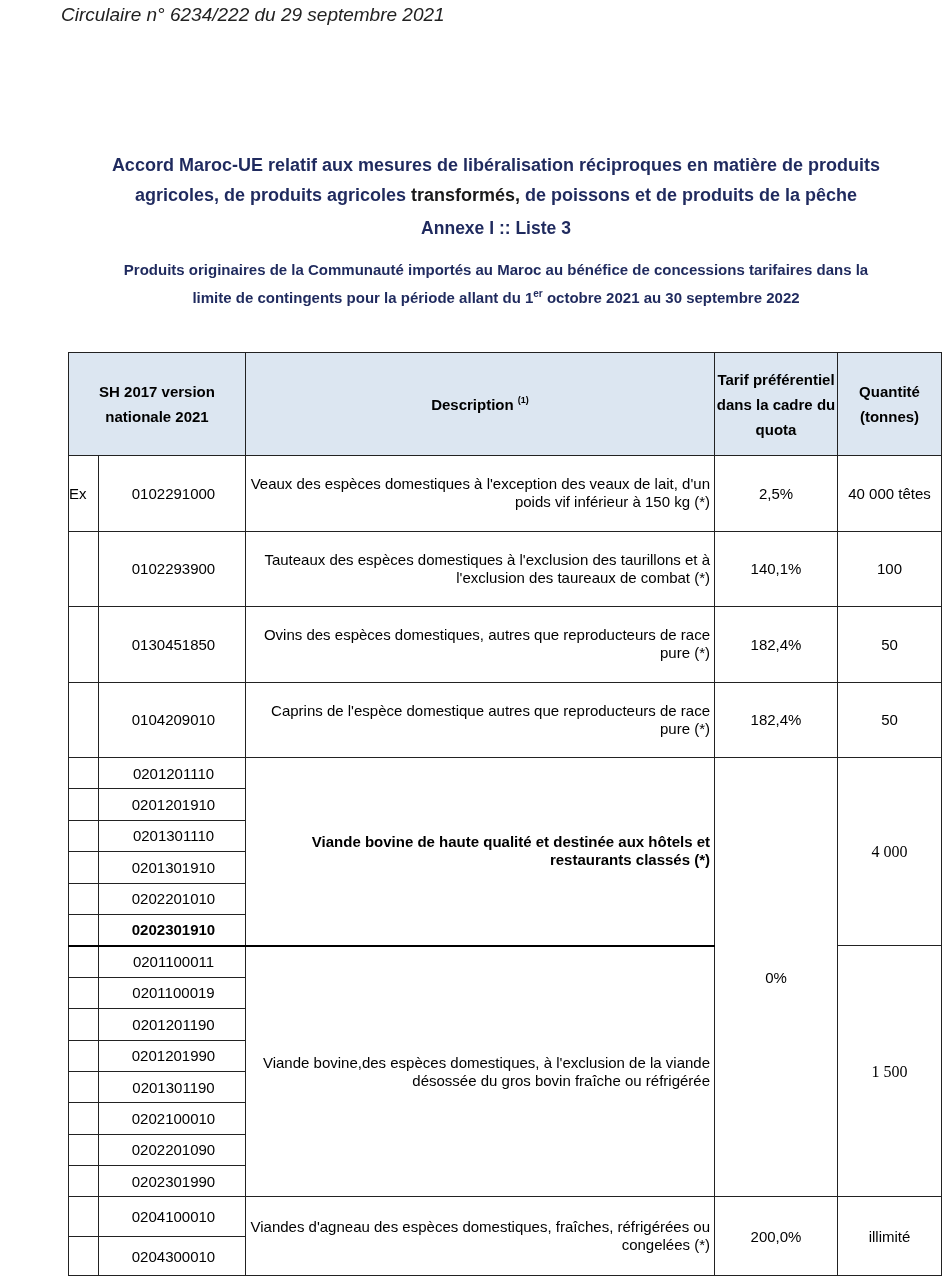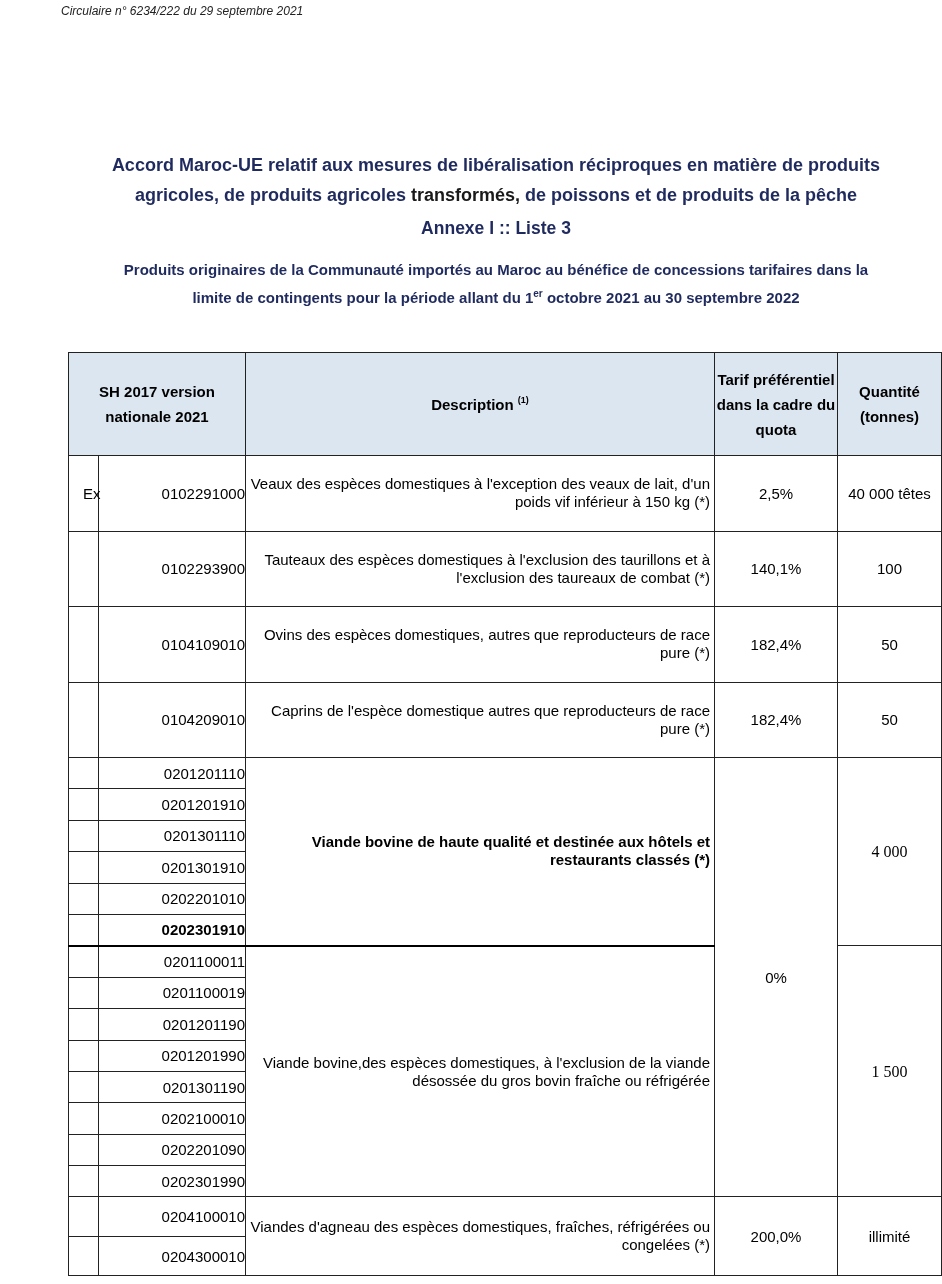--- a/index.html
+++ b/index.html
@@ -1,37 +1,37 @@
 <!DOCTYPE html>
 <html><head>
 <meta charset="utf-8">
 <style>
   * { box-sizing: border-box; margin: 0; padding: 0; }
   html, body { width: 942px; height: 1284px; background: #ffffff; overflow: hidden; }
   body { position: relative; font-family: "Liberation Sans", "DejaVu Sans", sans-serif; color: #000; }
 
-  .circ { position: absolute; left: 61px; top: 4px; font-size: 12px; font-style: italic; color: #222; }
+  .circ { position: absolute; left: 61px; top: 4px; font-size: 19px; font-style: italic; color: #222; }
 
   .title { position: absolute; left: 60px; width: 872px; top: 150px; text-align: center;
            font-weight: bold; font-size: 18px; line-height: 30px; color: #1f2a5e; }
   .title .dark { color: #1a1a1a; }
   .annex { position: absolute; left: 60px; width: 872px; top: 218px; text-align: center;
            font-weight: bold; font-size: 17.5px; color: #1f2a5e; }
   .subtitle { position: absolute; left: 60px; width: 872px; top: 256px; text-align: center;
            font-weight: bold; font-size: 15px; line-height: 28px; color: #1f2a5e; }
   .subtitle sup { font-size: 10px; vertical-align: 6px; line-height: 0; }
 
   table.quota { position: absolute; left: 60px; top: 352px; width: 873px;
                 border-collapse: collapse; table-layout: fixed; font-size: 15px; margin-left: 8px; }
   table.quota td, table.quota th { border: 1.5px solid #222; }
   table.quota th { background: #dce6f1; font-weight: bold; text-align: center;
                    font-size: 15px; line-height: 25px; height: 103px; }
   th sup { font-size: 9px; vertical-align: 7px; line-height: 0; }
-  td.ex { text-align: left; padding-left: 14px; }
-  td.code { text-align: right; padding-left: 3px; }
+  td.ex { text-align: left; padding-left: 0; }
+  td.code { text-align: center; padding-left: 3px; }
   td.desc { text-align: right; line-height: 18px; padding: 12px 4px; }
   td.tarif, td.qty { text-align: center; line-height: 25px; }
   td.qty.serif { font-family: "Liberation Serif", serif; font-size: 16px; }
   tr.big td { height: 75.5px; }
   tr.small td { height: 31.4px; }
   tr.last td { height: 39.5px; }
   td.thickbottom { border-bottom: 2.5px solid #000 !important; font-weight: bold; }
   td.vtop2 { vertical-align: top; padding-top: 75px; }
 </style>
 </head>
@@ -77,21 +77,21 @@
     </tr>
     <tr class="big">
       <td class="ex"></td>
       <td class="code">0102293900</td>
       <td class="desc">Tauteaux des espèces domestiques à l'exclusion des taurillons et à l'exclusion des taureaux de combat (*)</td>
       <td class="tarif">140,1%</td>
       <td class="qty">100</td>
     </tr>
     <tr class="big">
       <td class="ex"></td>
-      <td class="code">0104109010</td>
+      <td class="code">0130451850</td>
       <td class="desc">Ovins des espèces domestiques, autres que reproducteurs de race pure (*)</td>
       <td class="tarif">182,4%</td>
       <td class="qty">50</td>
     </tr>
     <tr class="big">
       <td class="ex"></td>
       <td class="code">0104209010</td>
       <td class="desc">Caprins de l'espèce domestique autres que reproducteurs de race pure (*)</td>
       <td class="tarif">182,4%</td>
       <td class="qty">50</td>

